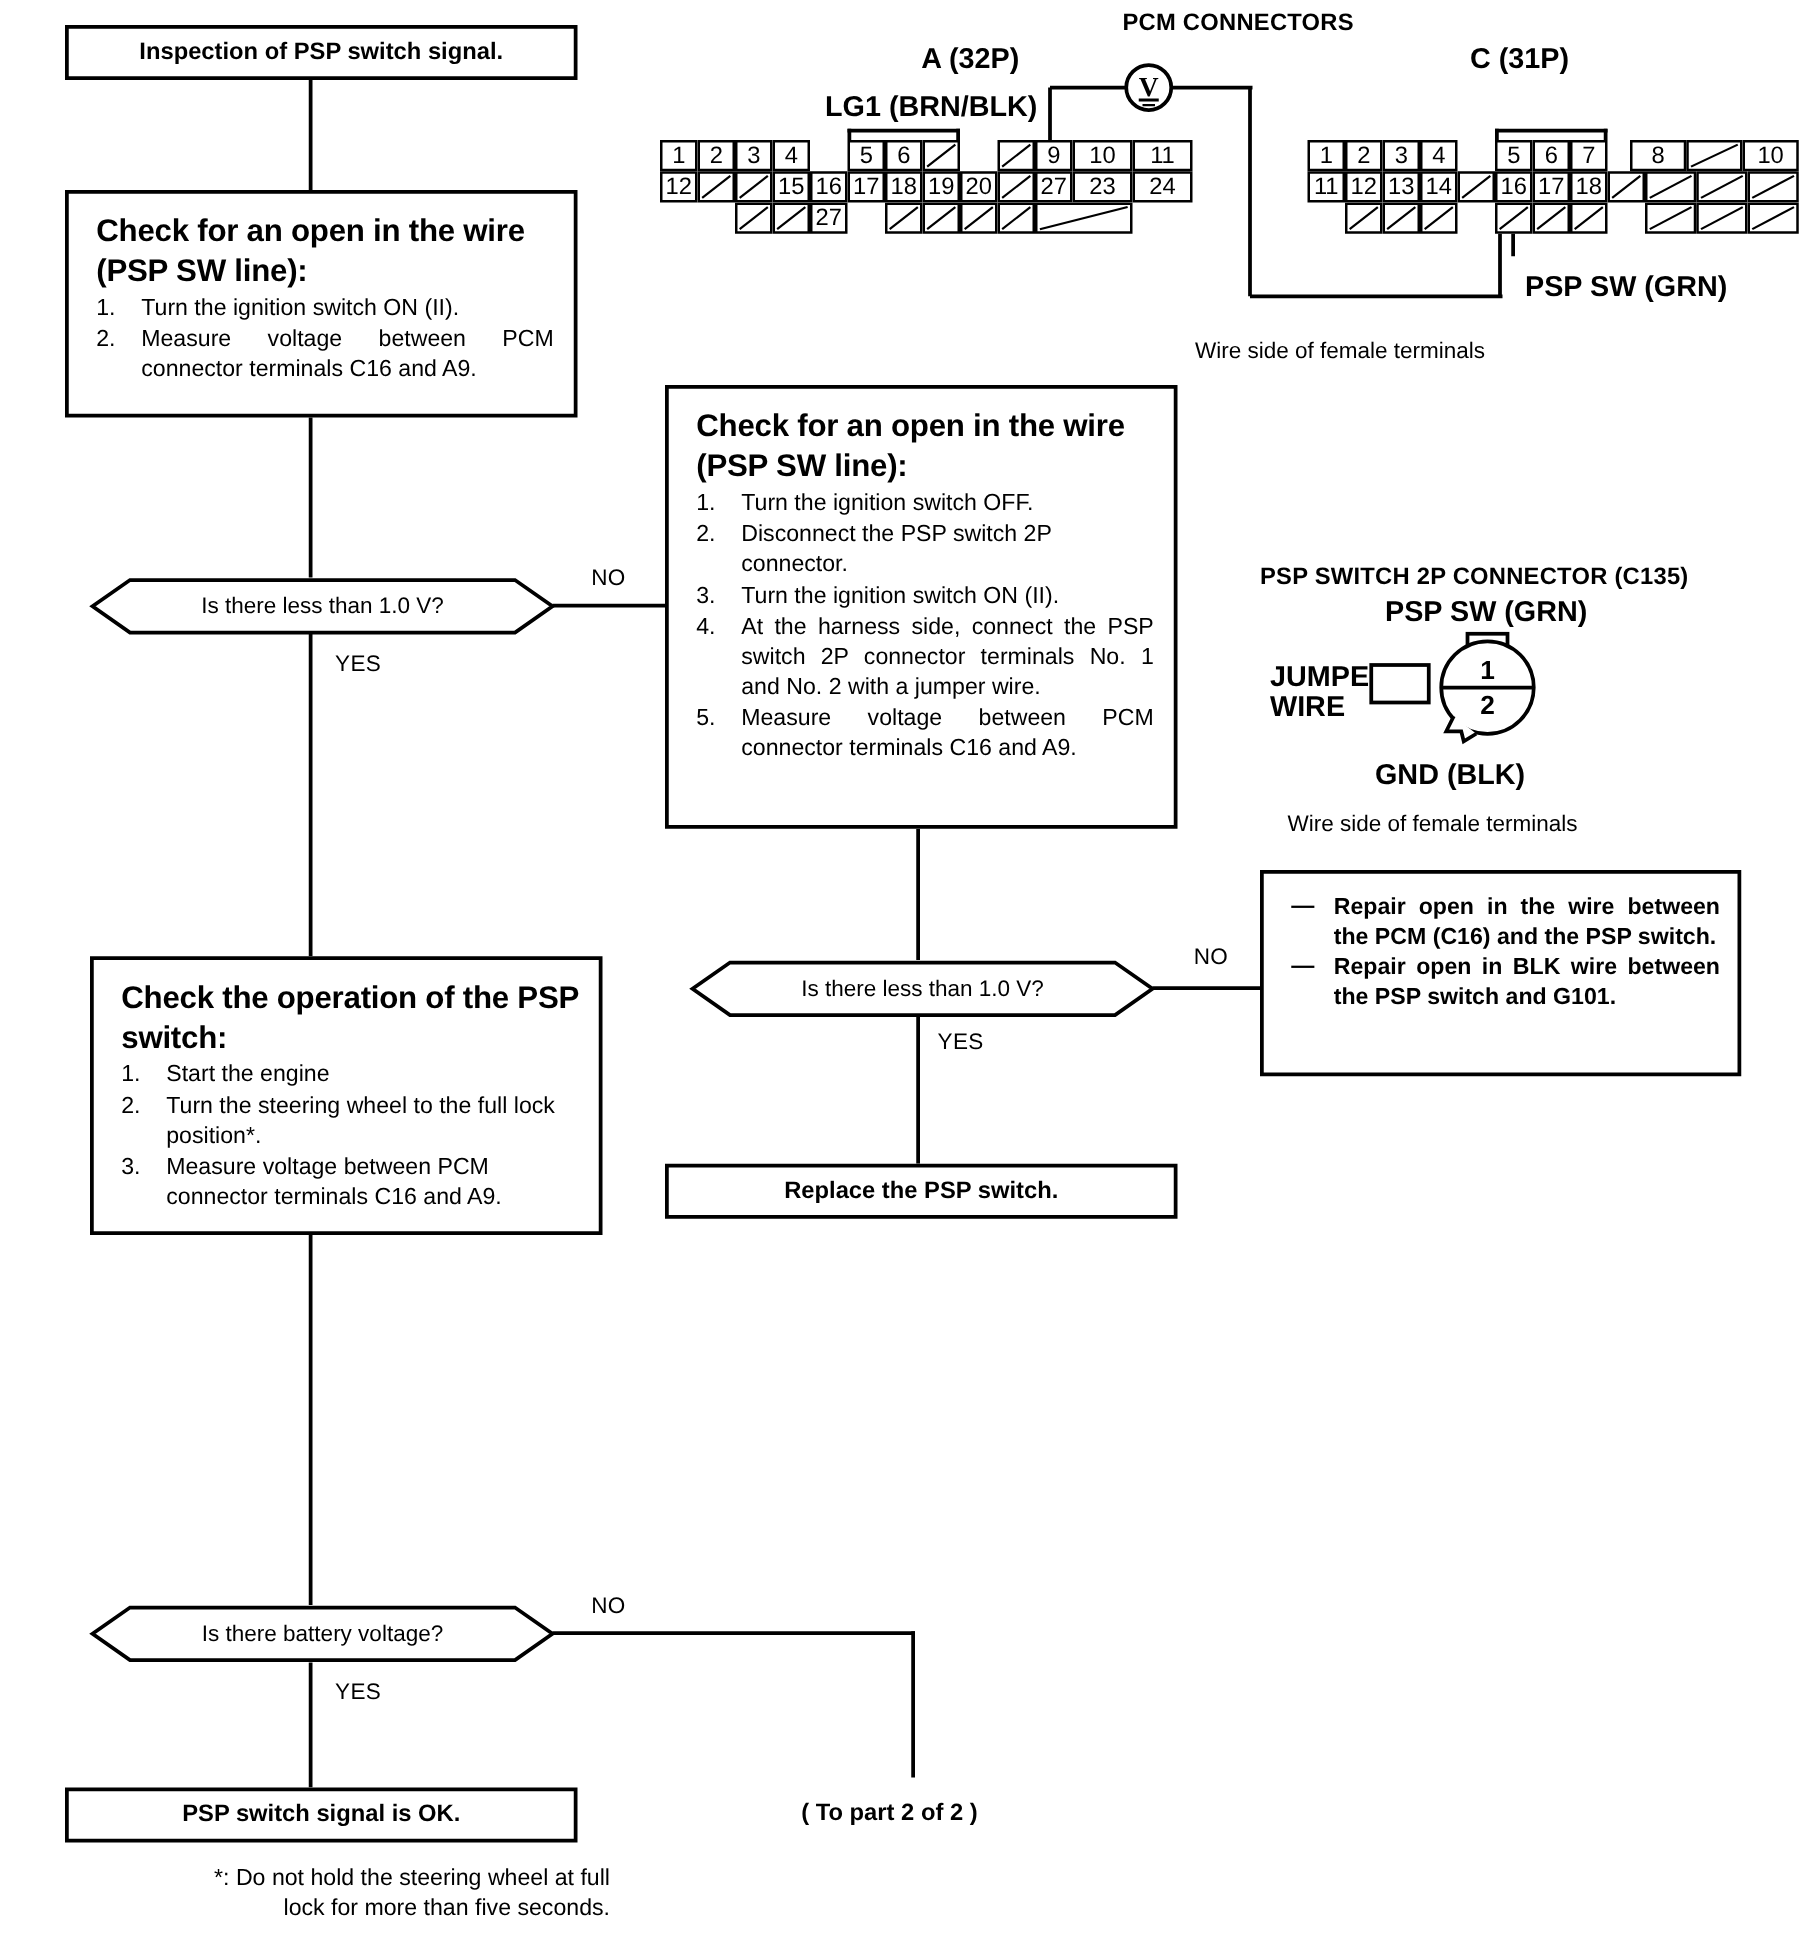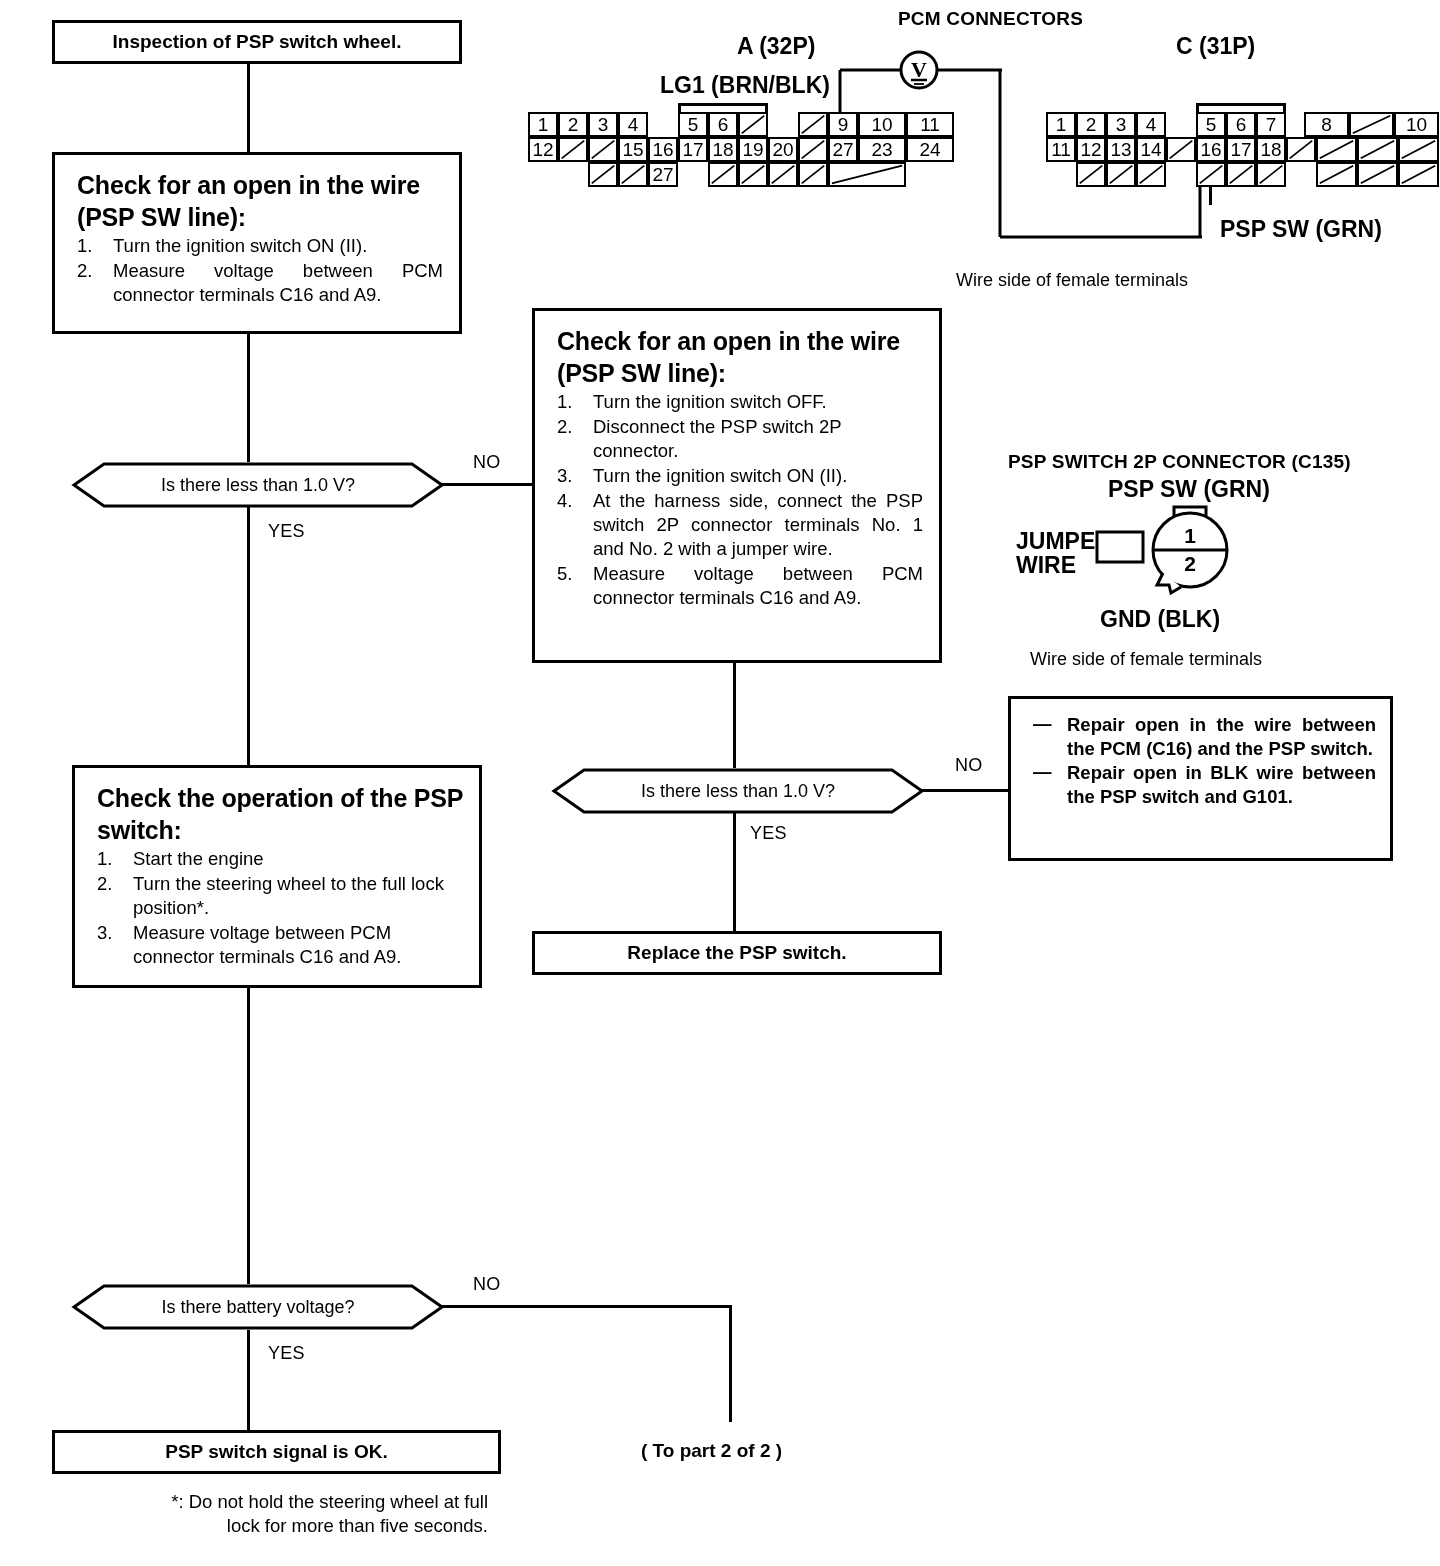--- a/index.html
+++ b/index.html
@@ -159,21 +159,21 @@
 
 <div id="page">
 
   <div class="line-v" style="left:247px; top:62px; height:92px;"></div>
   <div class="line-v" style="left:247px; top:332px; height:130px;"></div>
   <div class="line-v" style="left:247px; top:507px; height:258px;"></div>
   <div class="line-v" style="left:247px; top:988px; height:296px;"></div>
   <div class="line-v" style="left:247px; top:1330px; height:100px;"></div>
 
   <div class="fbox" style="left:52px; top:20px; width:410px; height:44px;">
-    <div class="fbox-title" style="line-height:38px;">Inspection of PSP switch wheel.</div>
+    <div class="fbox-title" style="line-height:38px;">Inspection of PSP switch signal.</div>
   </div>
 
   <div class="fbox" style="left:52px; top:152px; width:410px; height:182px;">
     <div class="fbox-inner">
       <div class="proc-head">Check for an open in the wire (PSP SW line):</div>
       <ol class="steps">
         <li><span class="num">1.</span><span>Turn the ignition switch ON (II).</span></li>
         <li class="justify"><span class="num">2.</span><span>Measure voltage between PCM connector terminals C16 and A9.</span></li>
       </ol>
     </div>
@@ -206,21 +206,21 @@
     </svg>
     <div class="hextext">Is there battery voltage?</div>
   </div>
   <div class="line-h" style="left:442px; top:1305px; width:290px;"></div>
   <div class="branch-label" style="left:473px; top:1274px;">NO</div>
   <div class="branch-label" style="left:268px; top:1343px;">YES</div>
 
   <div class="line-v" style="left:729px; top:1305px; height:117px;"></div>
   <div class="topart" style="left:641px; top:1440px;">( To part 2 of 2 )</div>
 
-  <div class="fbox" style="left:52px; top:1430px; width:449px; height:44px;">
+  <div class="fbox" style="left:52px; top:1430px; width:410px; height:44px;">
     <div class="fbox-title" style="line-height:38px;">PSP switch signal is OK.</div>
   </div>
 
   <div class="footnote" style="left:48px; top:1490px; width:440px;text-align:right;">*: Do not hold the steering wheel at full
      lock for more than five seconds.</div>
 
   <div class="line-v" style="left:733px; top:663px; height:105px;"></div>
   <div class="line-v" style="left:733px; top:813px; height:118px;"></div>
 
   <div class="fbox" style="left:532px; top:308px; width:410px; height:355px;">

